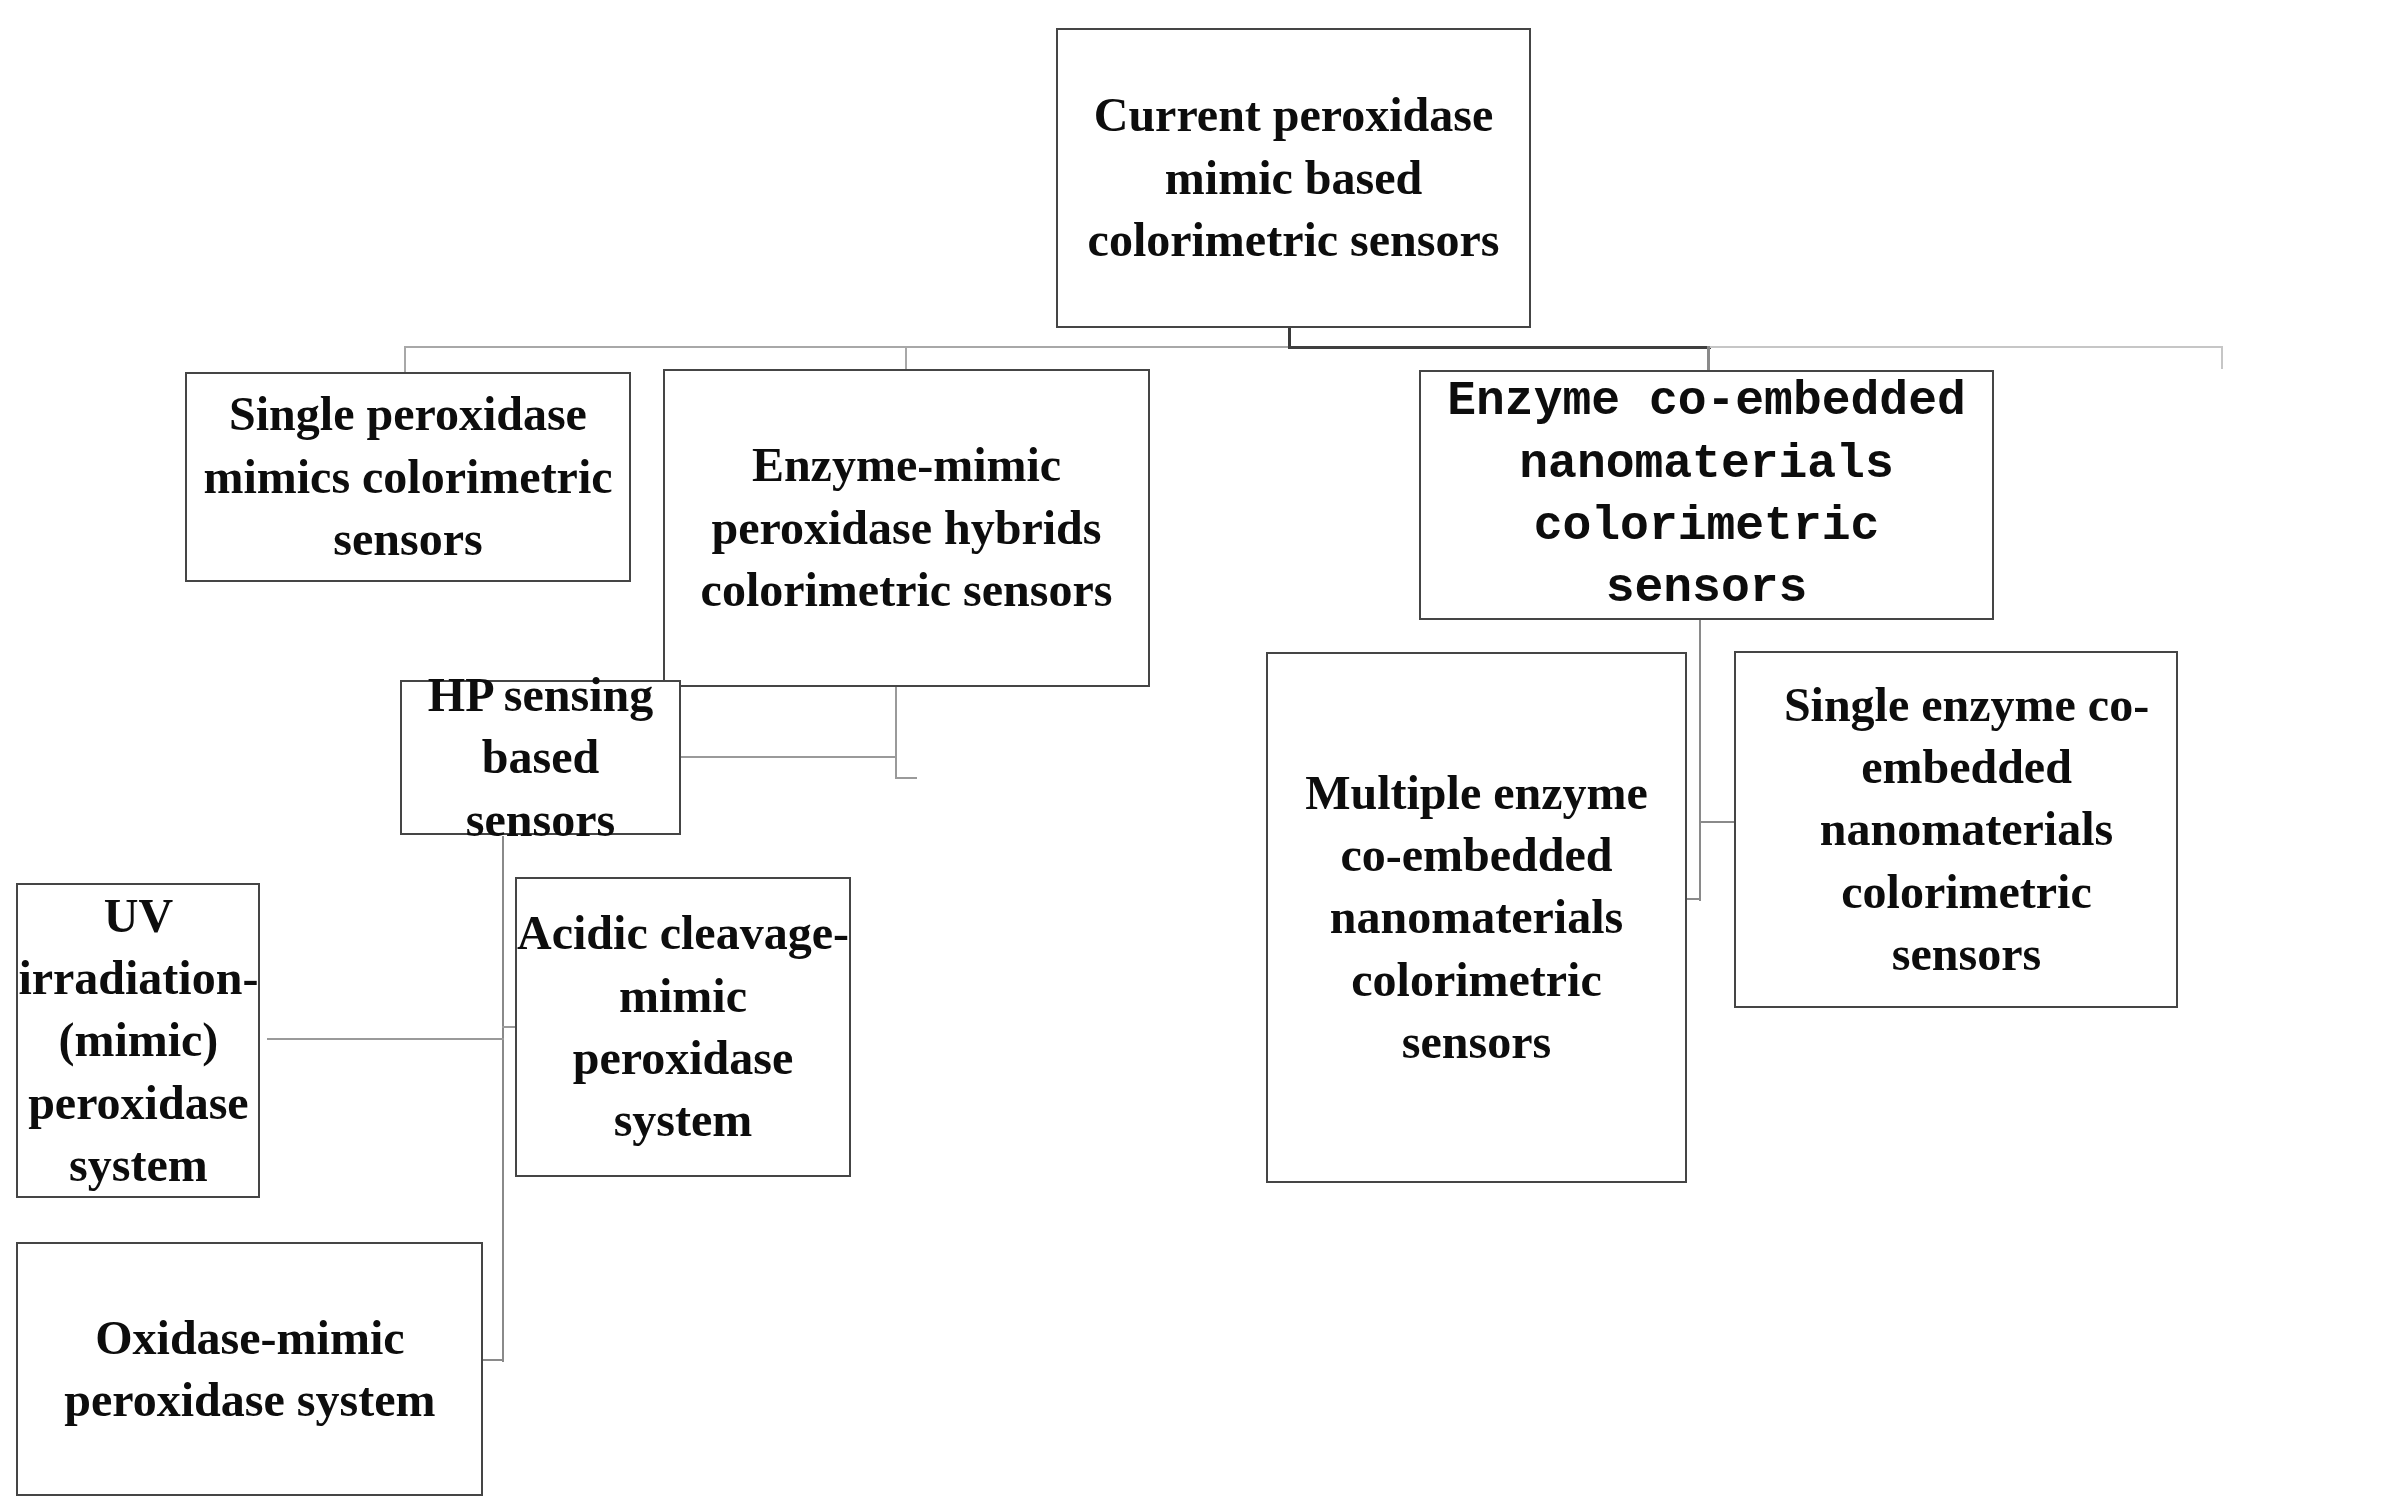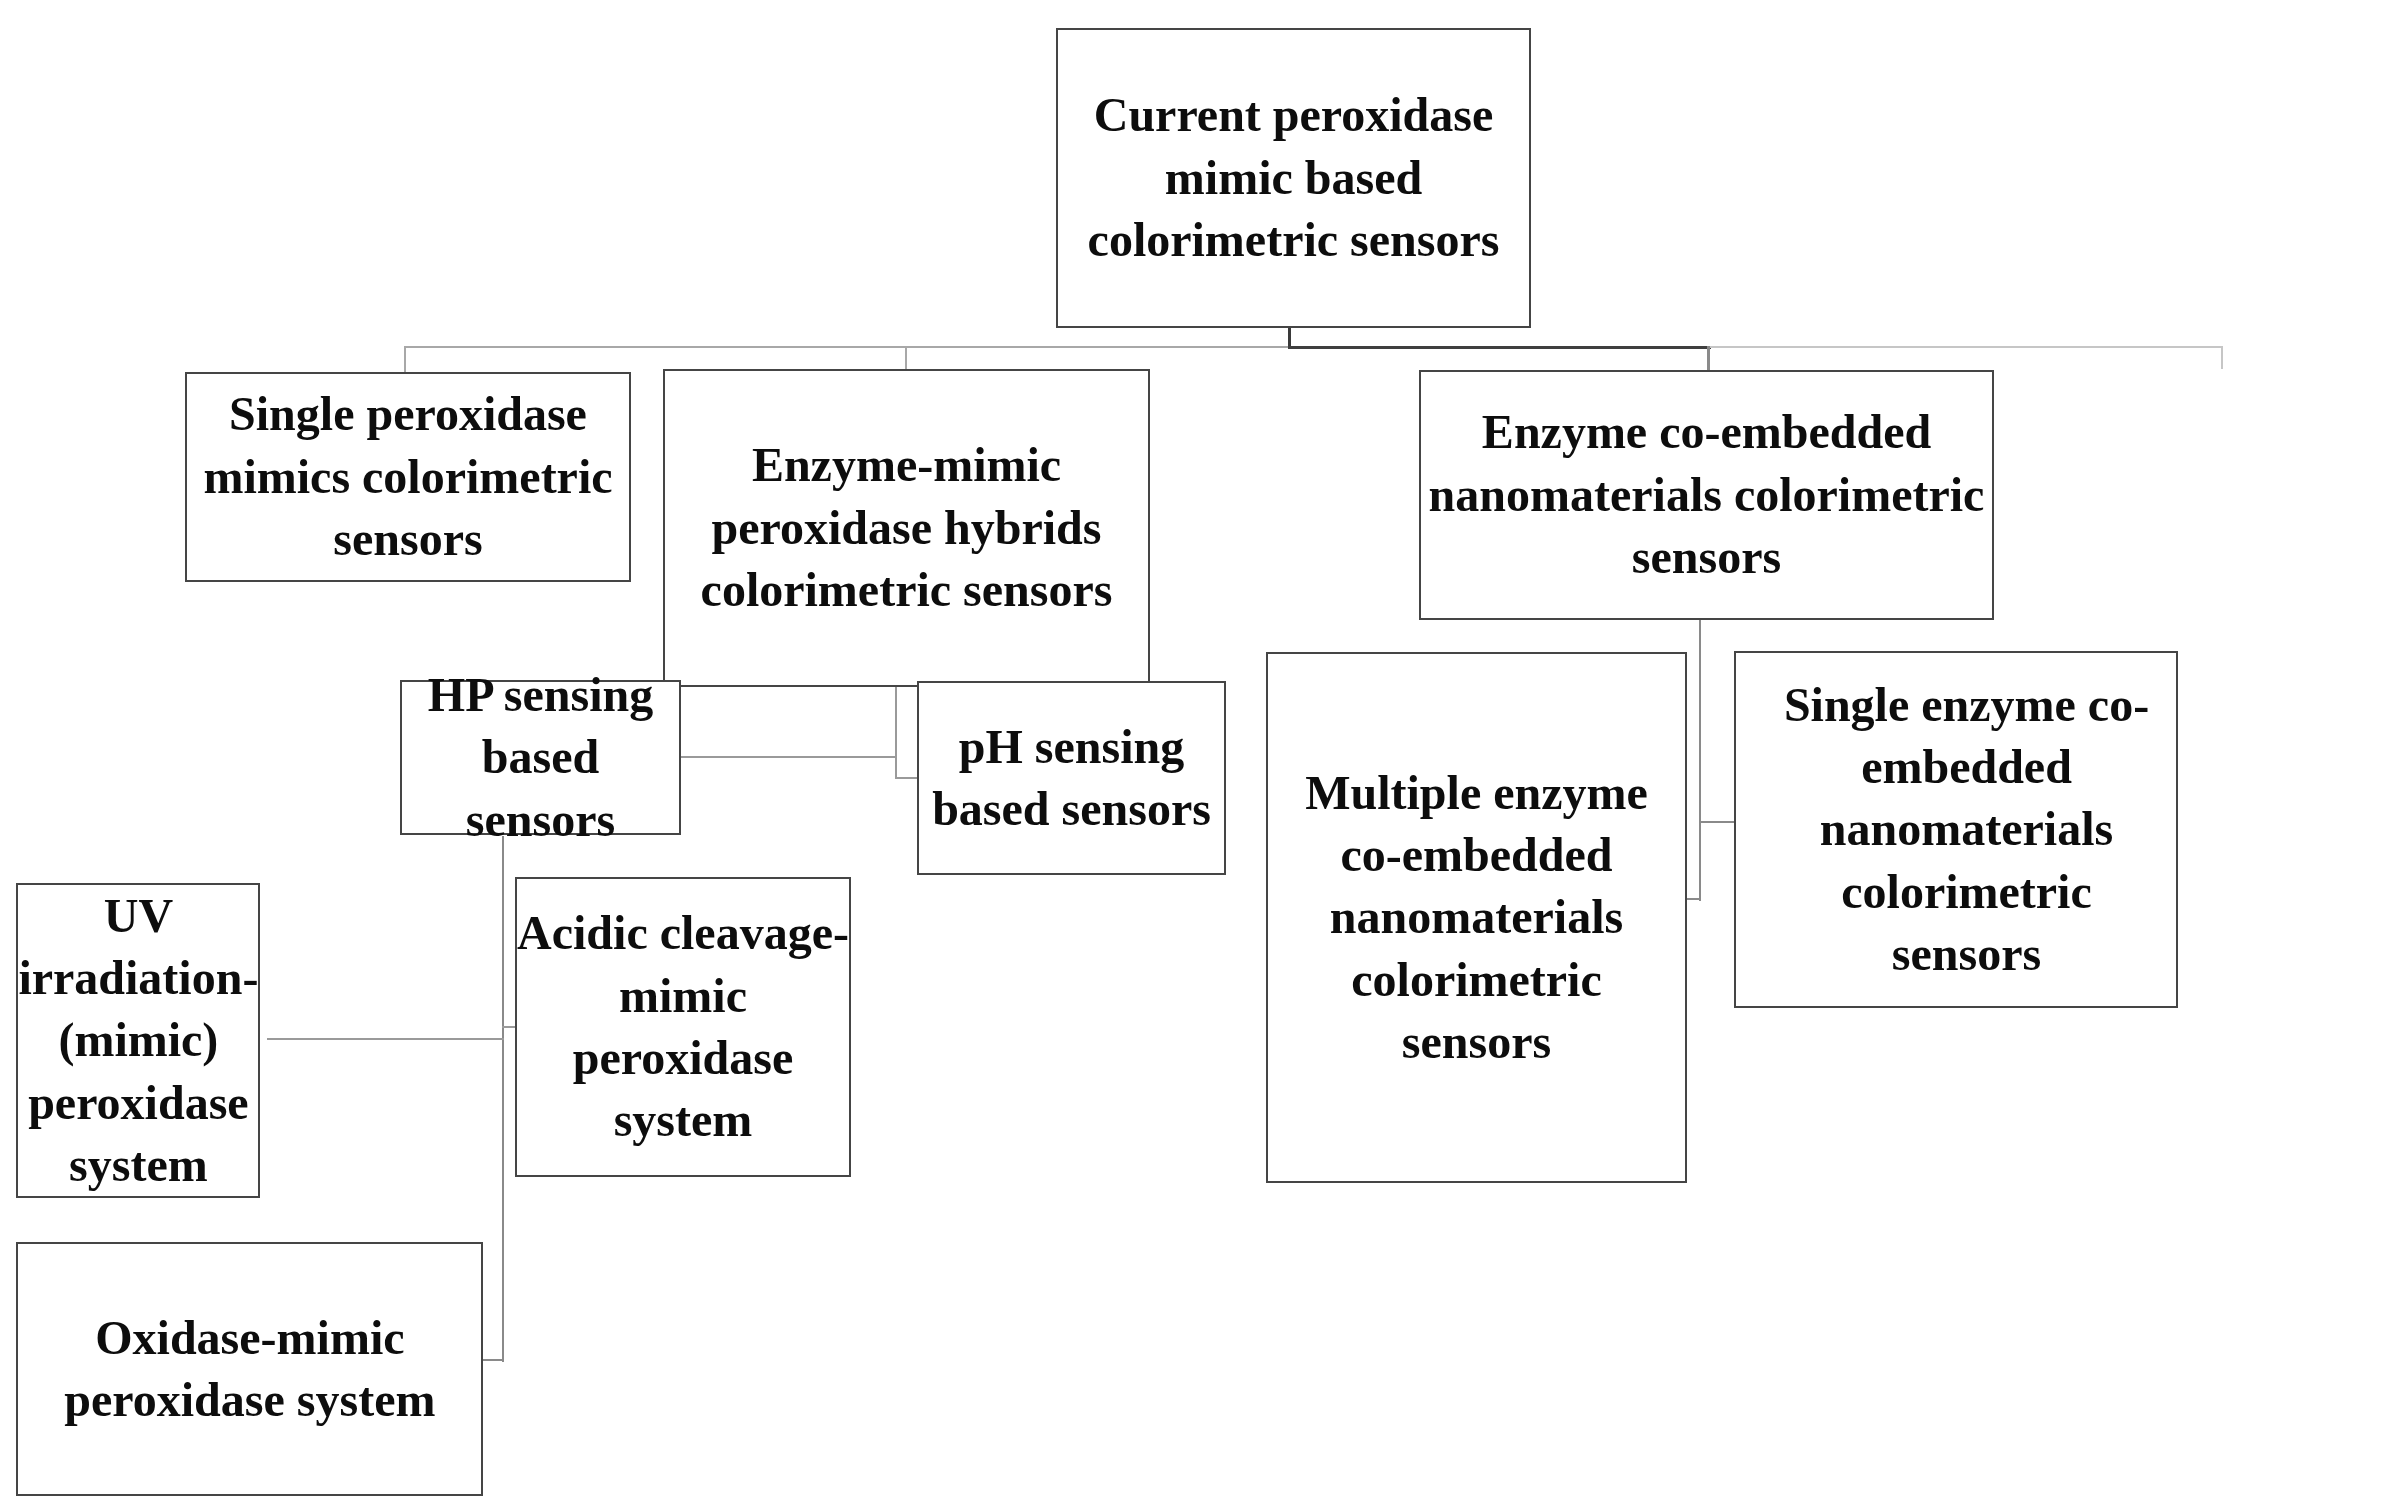--- a/index.html
+++ b/index.html
@@ -35,21 +35,21 @@
     color: #0d0d0d;
     letter-spacing: 0px;
     width: 100%;
   }
   .line { position: absolute; z-index: 1; }
 
   
   #n-top           { left: 1056px; top:   28px; width: 475px; height: 300px; }
   #n-single-mimics { left:  185px; top:  372px; width: 446px; height: 210px; }
   #n-enzyme-mimic  { left:  663px; top:  369px; width: 487px; height: 318px; }
-  #n-co-embedded   { left: 1419px; top:  370px; width: 575px; height: 250px; }
+  #n-co-embedded   { left: 1419px; top:  370px; width: 575px; height: 250px; font-family: Liberation Mono, monospace; }
   #n-multinanozyme { left: 2039px; top:  368px; width: 356px; height: 170px; }
   #n-hp            { left:  364px; top:  680px; width: 281px; height: 155px; margin-left: 36px; }
   #n-ph            { left: 917px; top:  681px; width: 309px; height: 194px; }
   #n-multiple      { left: 1266px; top:  652px; width: 421px; height: 531px; }
   #n-single-enzyme { left: 1734px; top:  651px; width: 444px; height: 357px; padding-left: 21px; }
   #n-uv            { left:   16.4px; top: 883px; width: 244px; height: 315px; }
   #n-acidic        { left:  515px; top: 877px; width: 336px; height: 300px; }
   #n-oxidase       { left:   16.4px; top: 1242px; width: 467px; height: 254px; }
 
   
@@ -120,24 +120,20 @@
 sensors</span>
   </div>
 
 
   <div class="node" id="n-hp">
     <span class="lbl">HP sensing
 based
 sensors</span>
   </div>
 
-  <div class="node" id="n-ph">
-    <span class="lbl">pH sensing
-based sensors</span>
-  </div>
 
   <div class="node" id="n-multiple">
     <span class="lbl">Multiple enzyme
 co-embedded
 nanomaterials
 colorimetric
 sensors</span>
   </div>
 
   <div class="node" id="n-single-enzyme">

